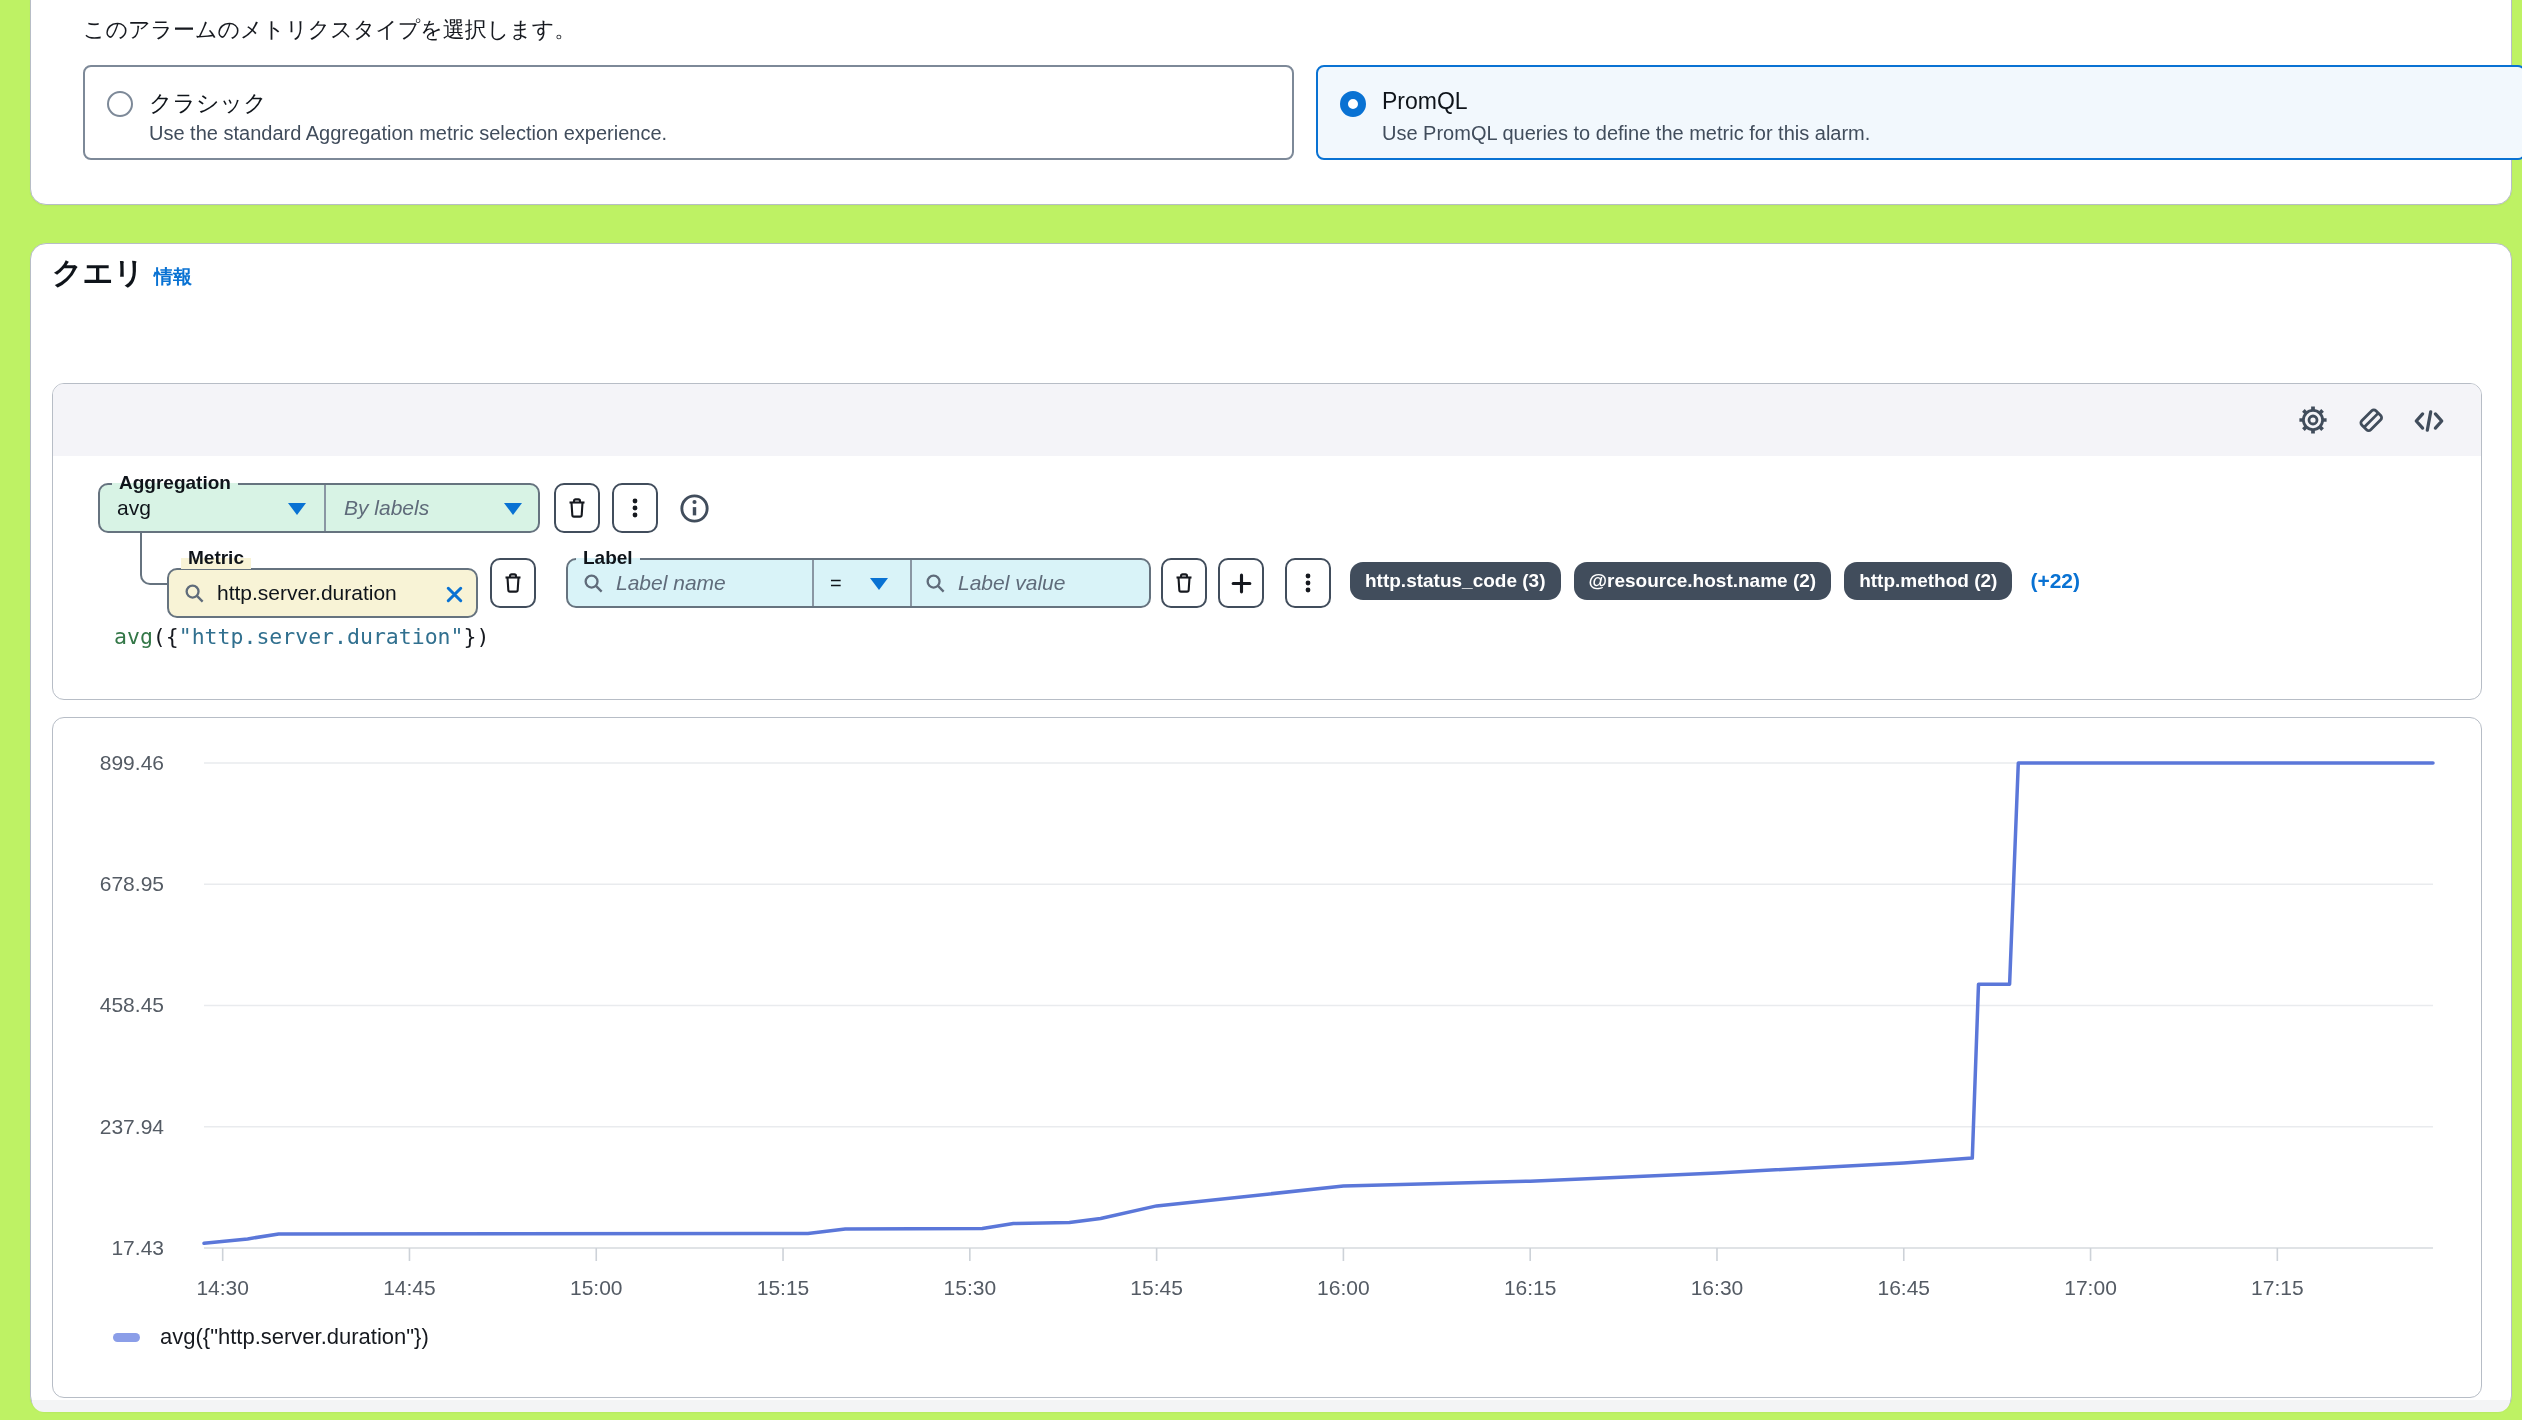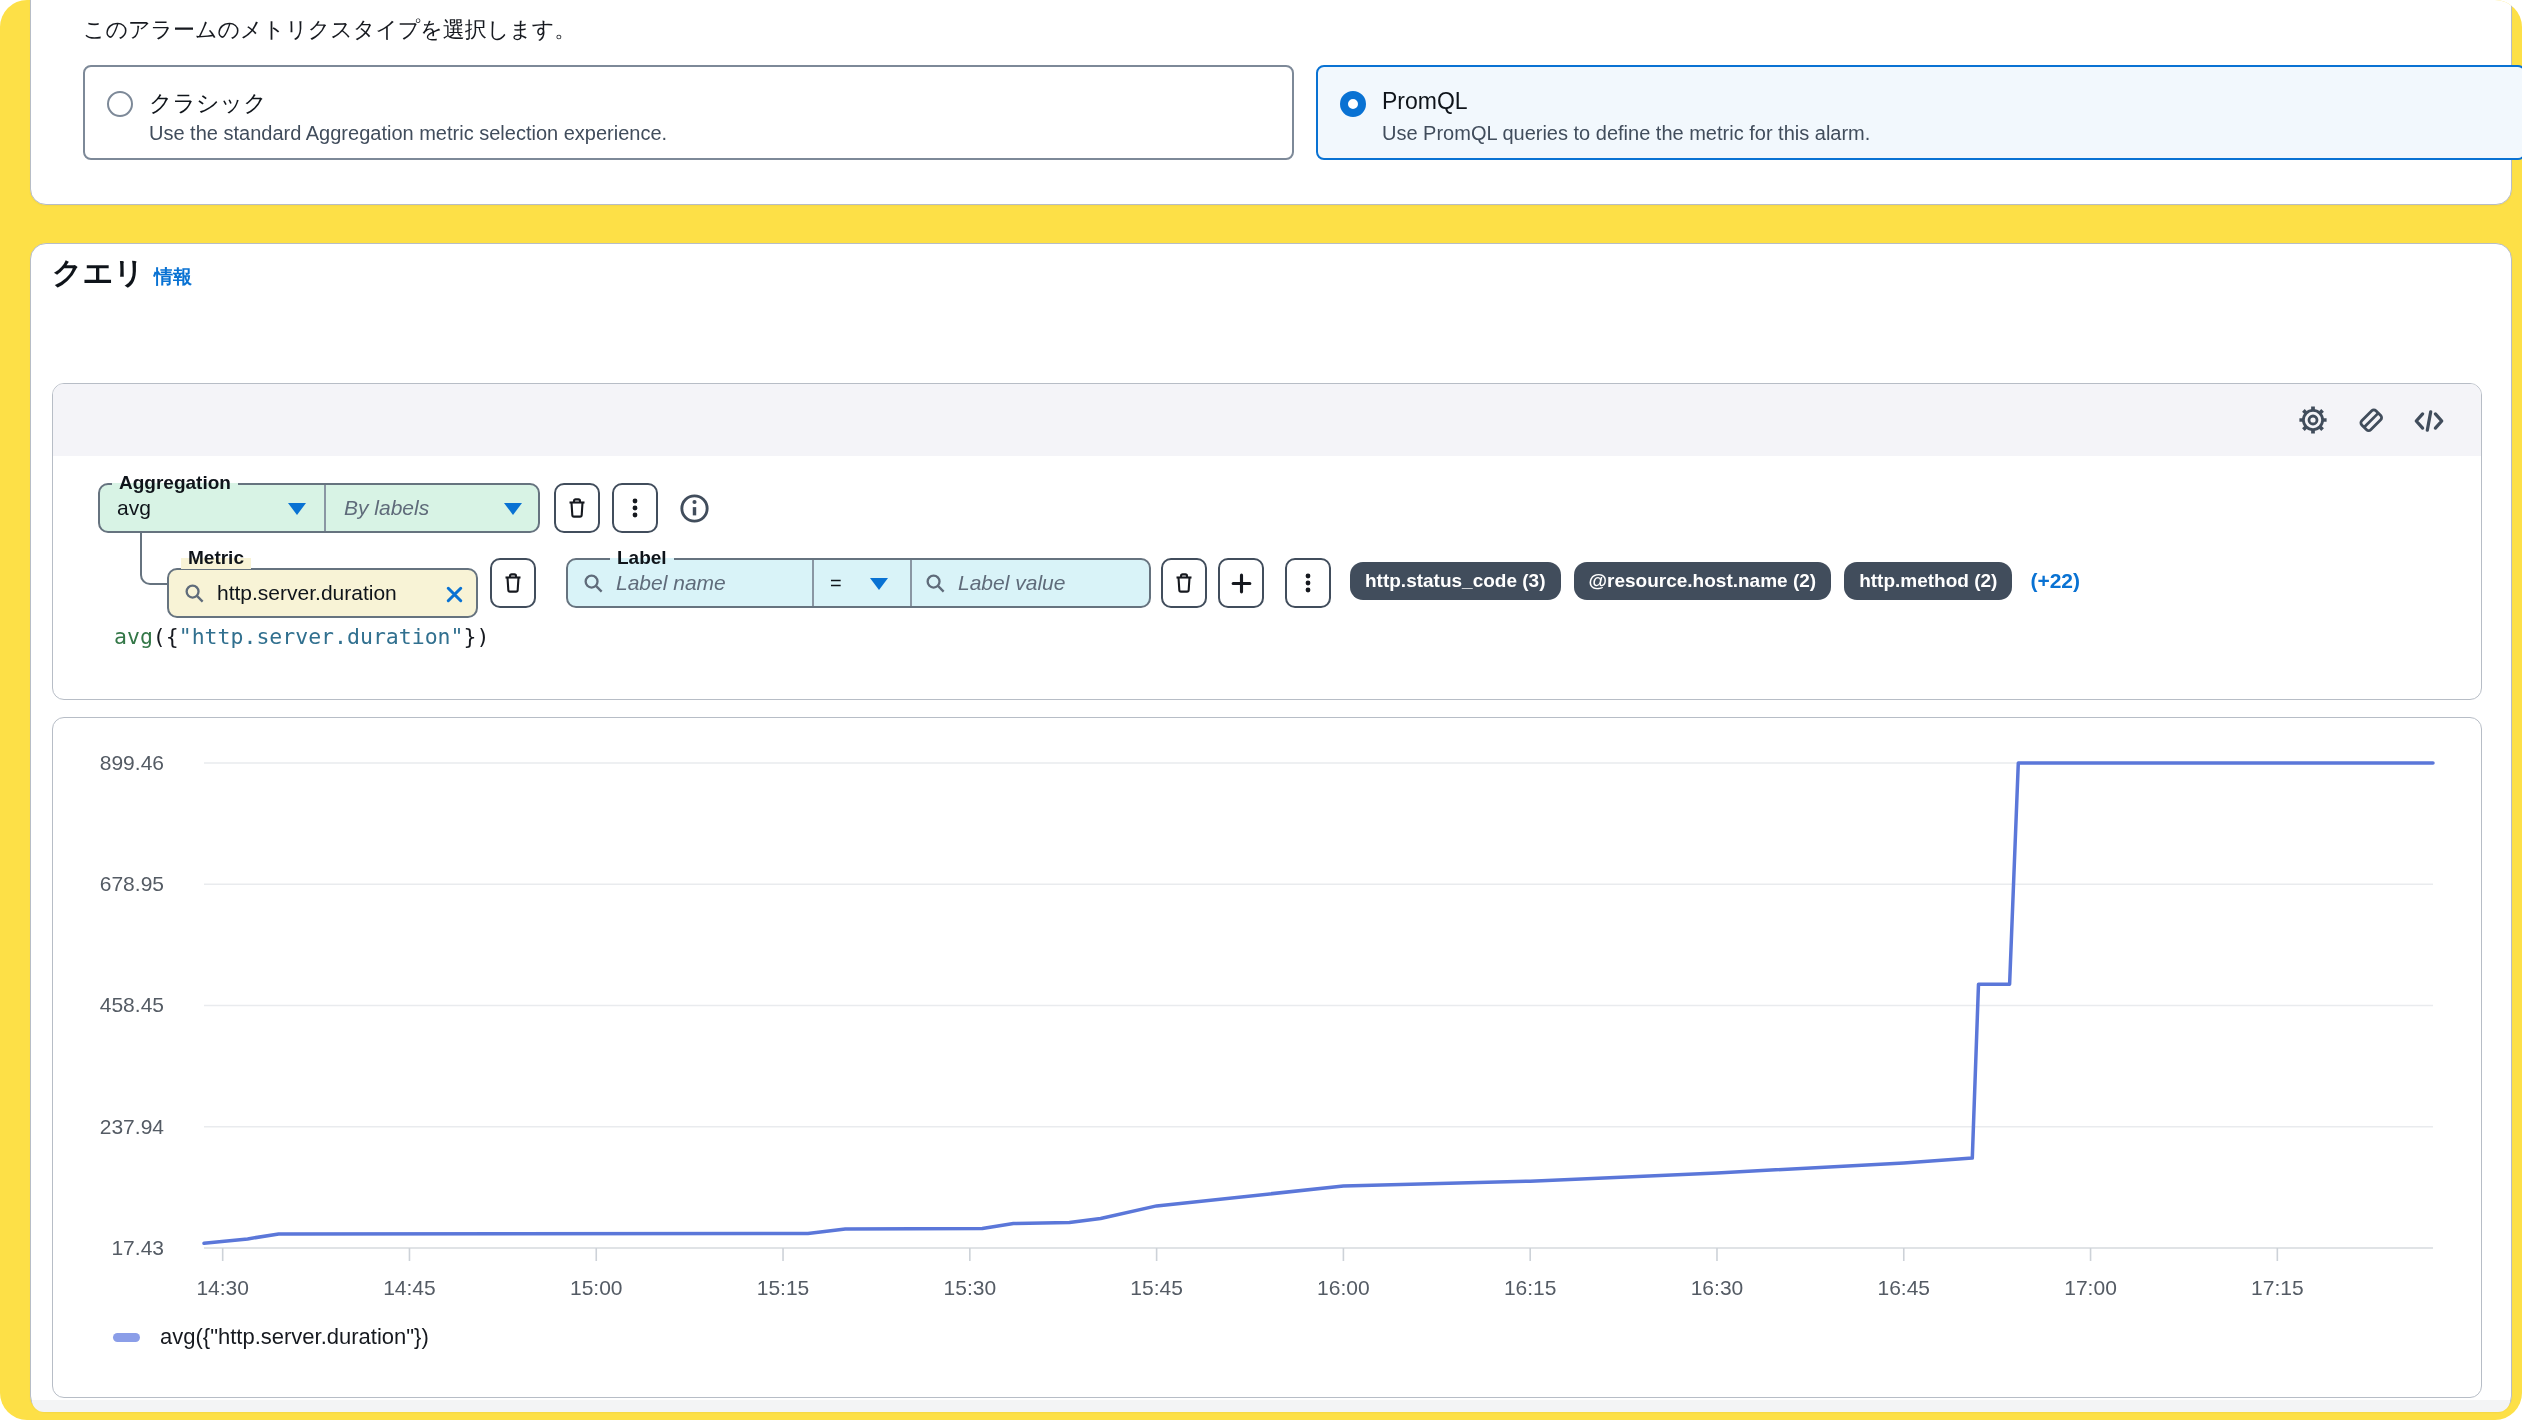--- a/index.html
+++ b/index.html
@@ -1,19 +1,19 @@
 <!DOCTYPE html>
 <html><head>
 <meta charset="utf-8">
 <style>
   * { margin:0; padding:0; box-sizing:border-box; }
   html,body { background:#fff; }
   .page {
     position:relative; width:2522px; height:1420px; overflow:hidden;
-    background:#fde047; font-family:"Liberation Sans", sans-serif; color:#0f141a;border-radius:27px;
+    background:#bef264; font-family:"Liberation Sans", sans-serif; color:#0f141a;
   }
   .card {
     position:absolute; background:#fff; border:1.5px solid #b7bdc6;
     border-radius:16px; box-shadow:0 1px 2px rgba(0,0,0,.04);
   }
   .tile {
     position:absolute; height:95px; border-radius:8px; background:#fff;
     border:2px solid #7d8998;
     padding-left:36px;
   }
@@ -193,21 +193,21 @@
     <span class="fs-text" style="left:262px; font-size:20px;">=</span>
     <span class="caret" style="left:302px;"></span>
     <span class="mini-icon" style="left:356px; top:12px; color:#5f6b7a;">
       <svg class="icon" viewBox="0 0 24 24" width="23" height="23" fill="none" stroke="currentColor" stroke-width="2.4">
         <circle cx="10" cy="10" r="6.2"></circle>
           <line x1="14.8" y1="14.8" x2="20.5" y2="20.5"></line>
       </svg>
     </span>
     <span class="fs-text fs-placeholder" style="left:390px;">Label value</span>
   </div>
-  <span class="legend legend-cyan" style="left:610px; top:547px;">Label</span>
+  <span class="legend legend-cyan" style="left:576px; top:547px;">Label</span>
 
   <div class="sq-btn" style="left:1161px; top:558px;">
     <svg class="icon" viewBox="0 0 24 24" width="24" height="24" fill="none" stroke="currentColor" stroke-width="2.1">
       <path d="M4.5 6.5h15"></path>
         <path d="M9 6.5V5c0-.9.7-1.6 1.6-1.6h2.8c.9 0 1.6.7 1.6 1.6v1.5"></path>
       <path d="M6.5 6.5l.8 12.5c.05.9.8 1.6 1.7 1.6h6c.9 0 1.65-.7 1.7-1.6l.8-12.5"></path>
     </svg>
   </div>
   <div class="sq-btn" style="left:1218px; top:558px;">
     <svg class="icon" viewBox="0 0 24 24" width="25" height="25" fill="none" stroke="currentColor" stroke-width="3" stroke-linecap="round">

